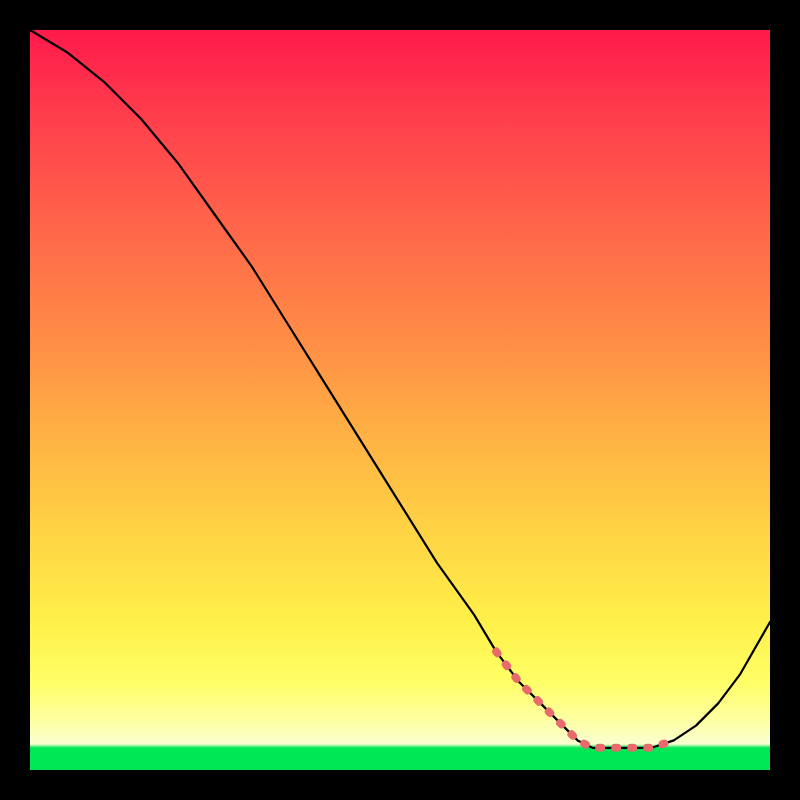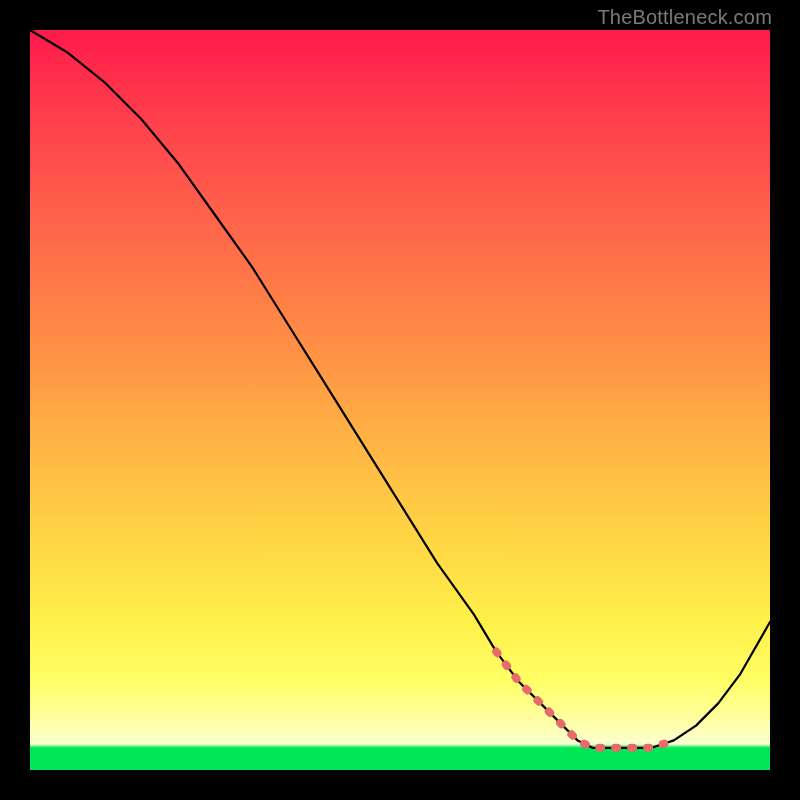--- a/index.html
+++ b/index.html
@@ -59,14 +59,13 @@
 </head>
 <body>
 
 <div class="frame">
   <div class="plot-area">
     <svg class="curve" viewBox="0 0 740 740" preserveAspectRatio="none">
       <path id="curve-path" fill="none" stroke="#000000" stroke-width="2.2" stroke-linecap="round" stroke-linejoin="round" d="M0.0 0.0 L37.0 22.2 L74.0 51.8 L111.0 88.8 L148.0 133.2 L185.0 185.0 L222.0 236.8 L259.0 296.0 L296.0 355.2 L333.0 414.4 L370.0 473.6 L407.0 532.8 L444.0 584.6 L466.2 621.6 L488.4 651.2 L510.6 673.4 L532.8 695.6 L547.6 710.4 L562.4 717.8 L577.2 717.8 L592.0 717.8 L606.8 717.8 L621.6 717.8 L643.8 710.4 L666.0 695.6 L688.2 673.4 L710.4 643.8 L740.0 592.0"></path>
       <path id="highlight-path" fill="none" stroke="#e86a6a" stroke-width="8" stroke-linecap="round" stroke-linejoin="round" stroke-dasharray="2 14" d="M466.2 621.6 L488.4 651.2 L510.6 673.4 L532.8 695.6 L547.6 710.4 L562.4 717.8 L577.2 717.8 L592.0 717.8 L606.8 717.8 L621.6 717.8 L643.8 710.4"></path>
     </svg>
   </div>
-  <div class="watermark">TheBottleneck.com</div>
 </div>
 
 </body></html>

